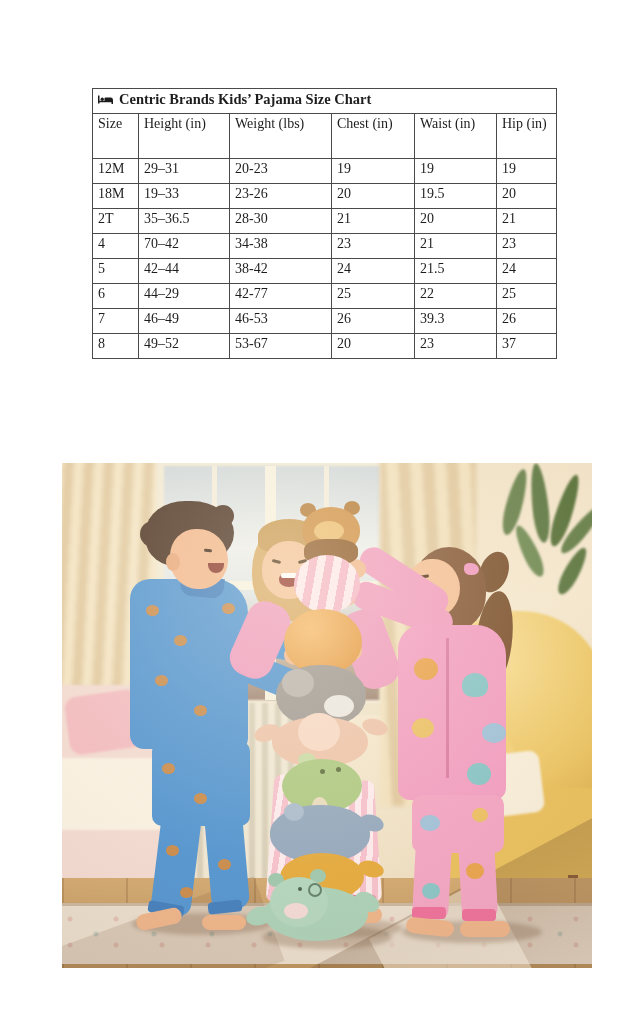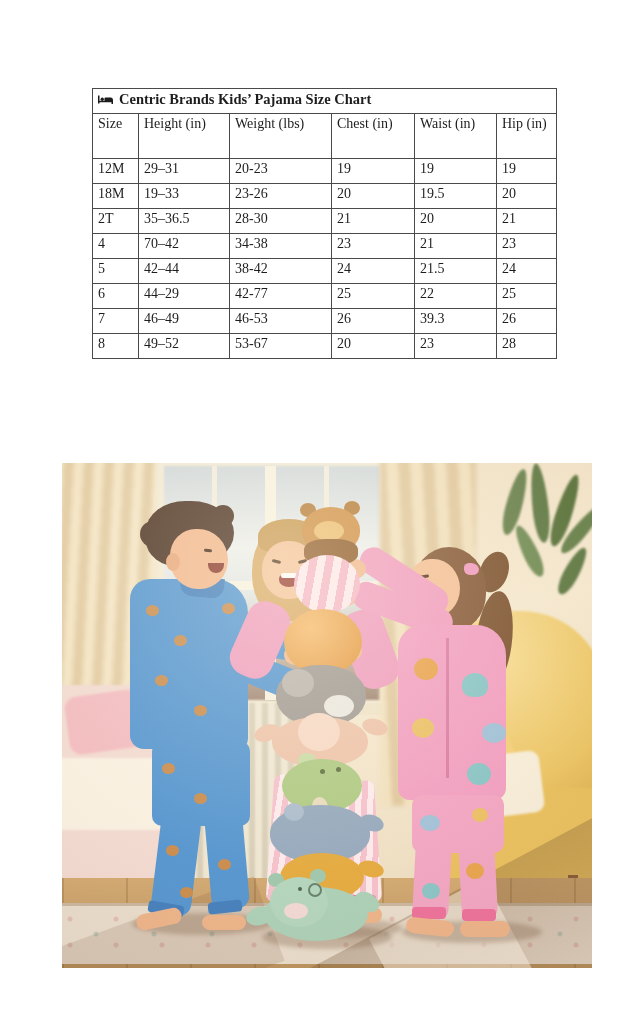--- a/index.html
+++ b/index.html
@@ -114,21 +114,21 @@
           <td>26</td>
           <td>39.3</td>
           <td>26</td>
         </tr>
         <tr class="data-row">
           <td>8</td>
           <td>49–52</td>
           <td>53-67</td>
           <td>20</td>
           <td>23</td>
-          <td>28</td>
+          <td>37</td>
         </tr>
       </tbody>
   </table>
 
   <div class="photo">
 
     <div class="p" style="left:90px;top:-5px;width:240px;height:255px;background:#f3edda;border-radius:3px;"></div>
     <div class="p blur1" style="left:102px;top:3px;width:216px;height:234px;
                 background:linear-gradient(180deg,#cfd9df 0%,#eef2f3 35%,#dfe7ea 55%,#c2b4a4 80%,#9b8273 100%);"></div>
     <div class="p" style="left:203px;top:3px;width:11px;height:234px;background:#f8f4e6;"></div>

